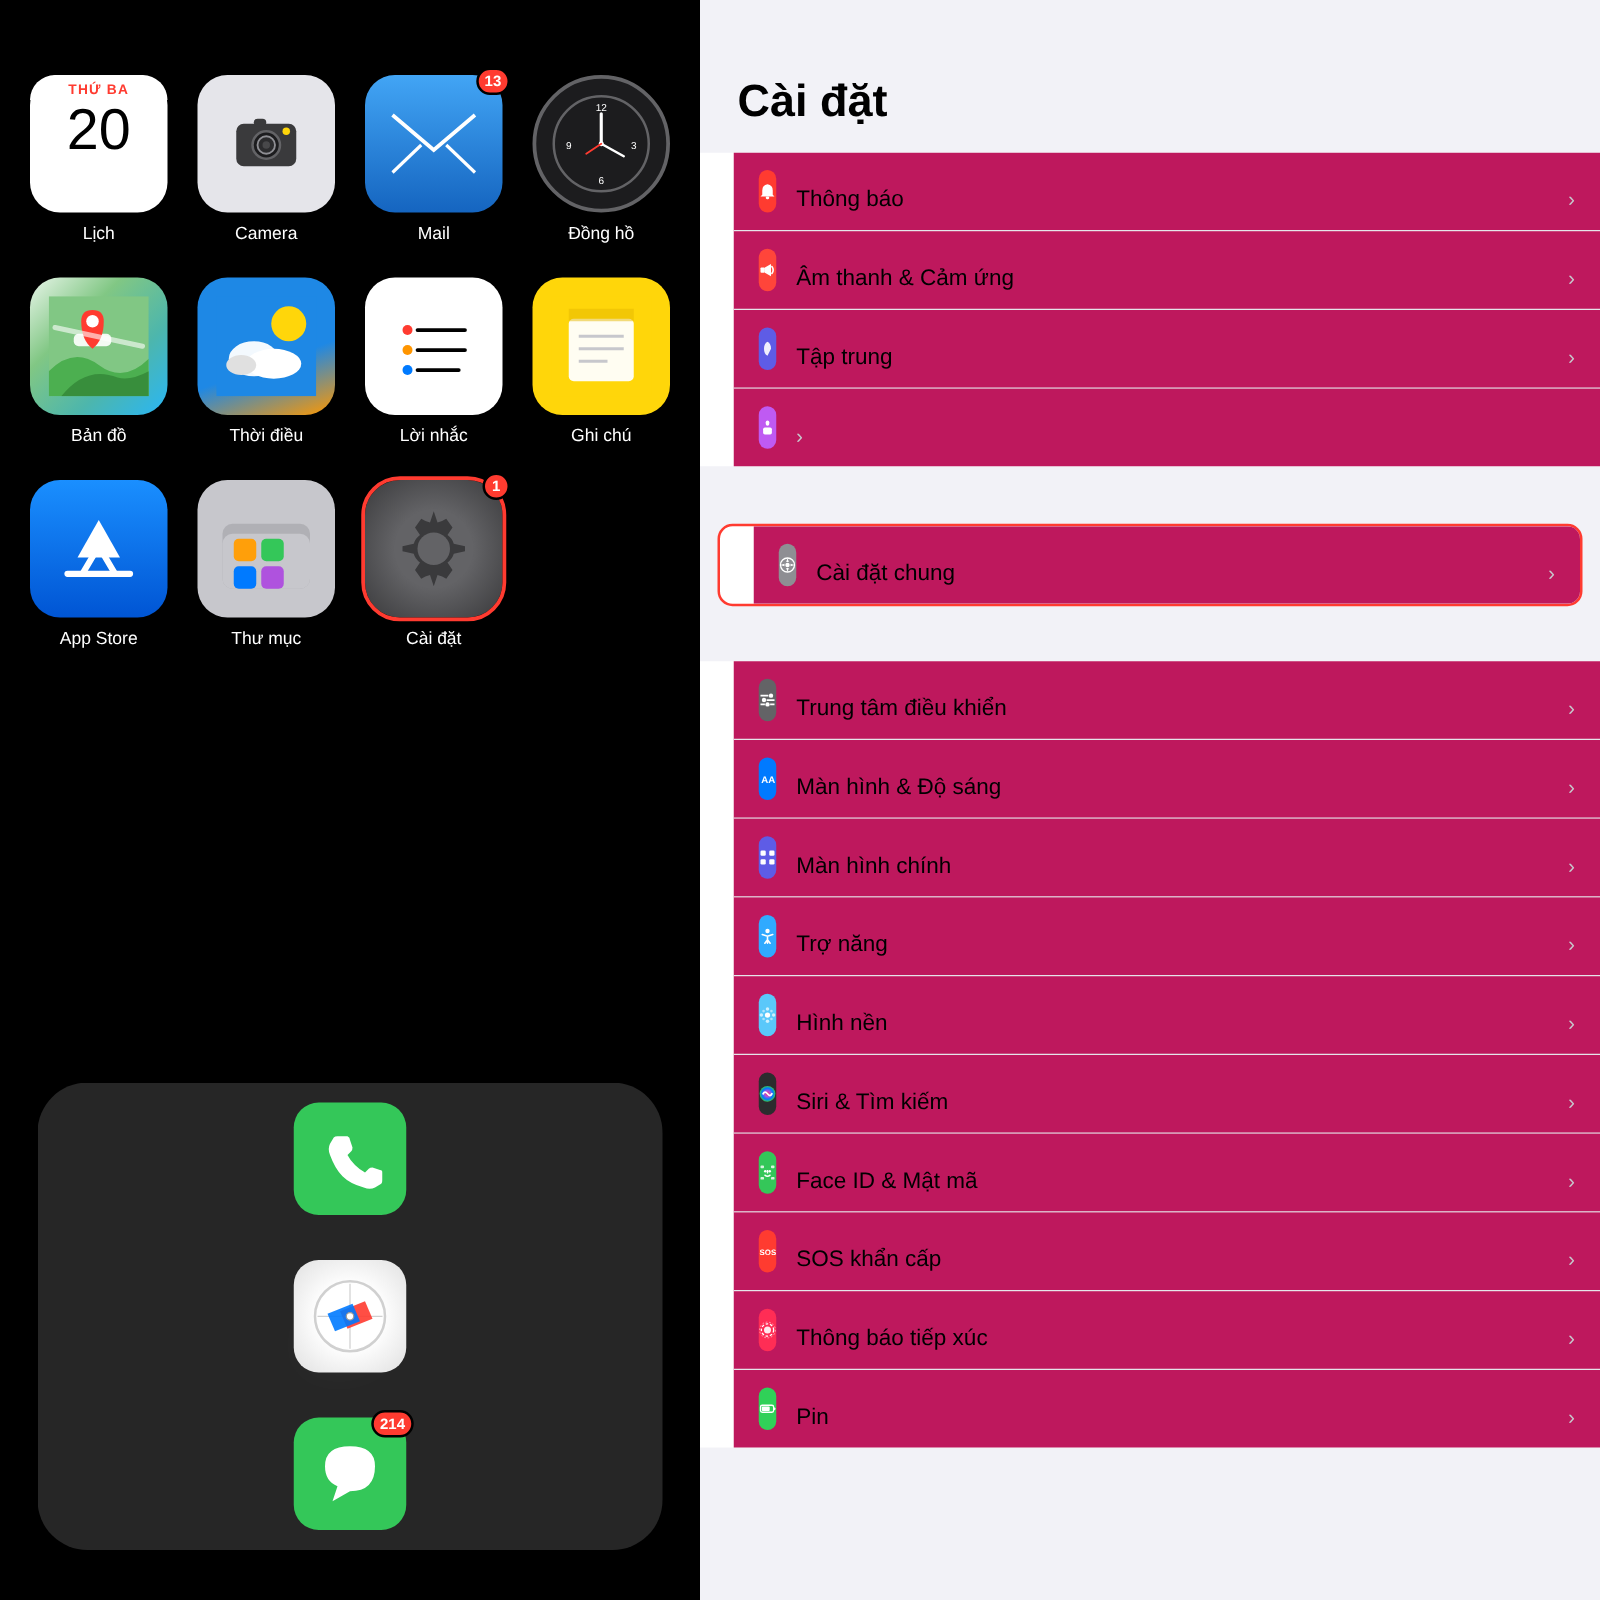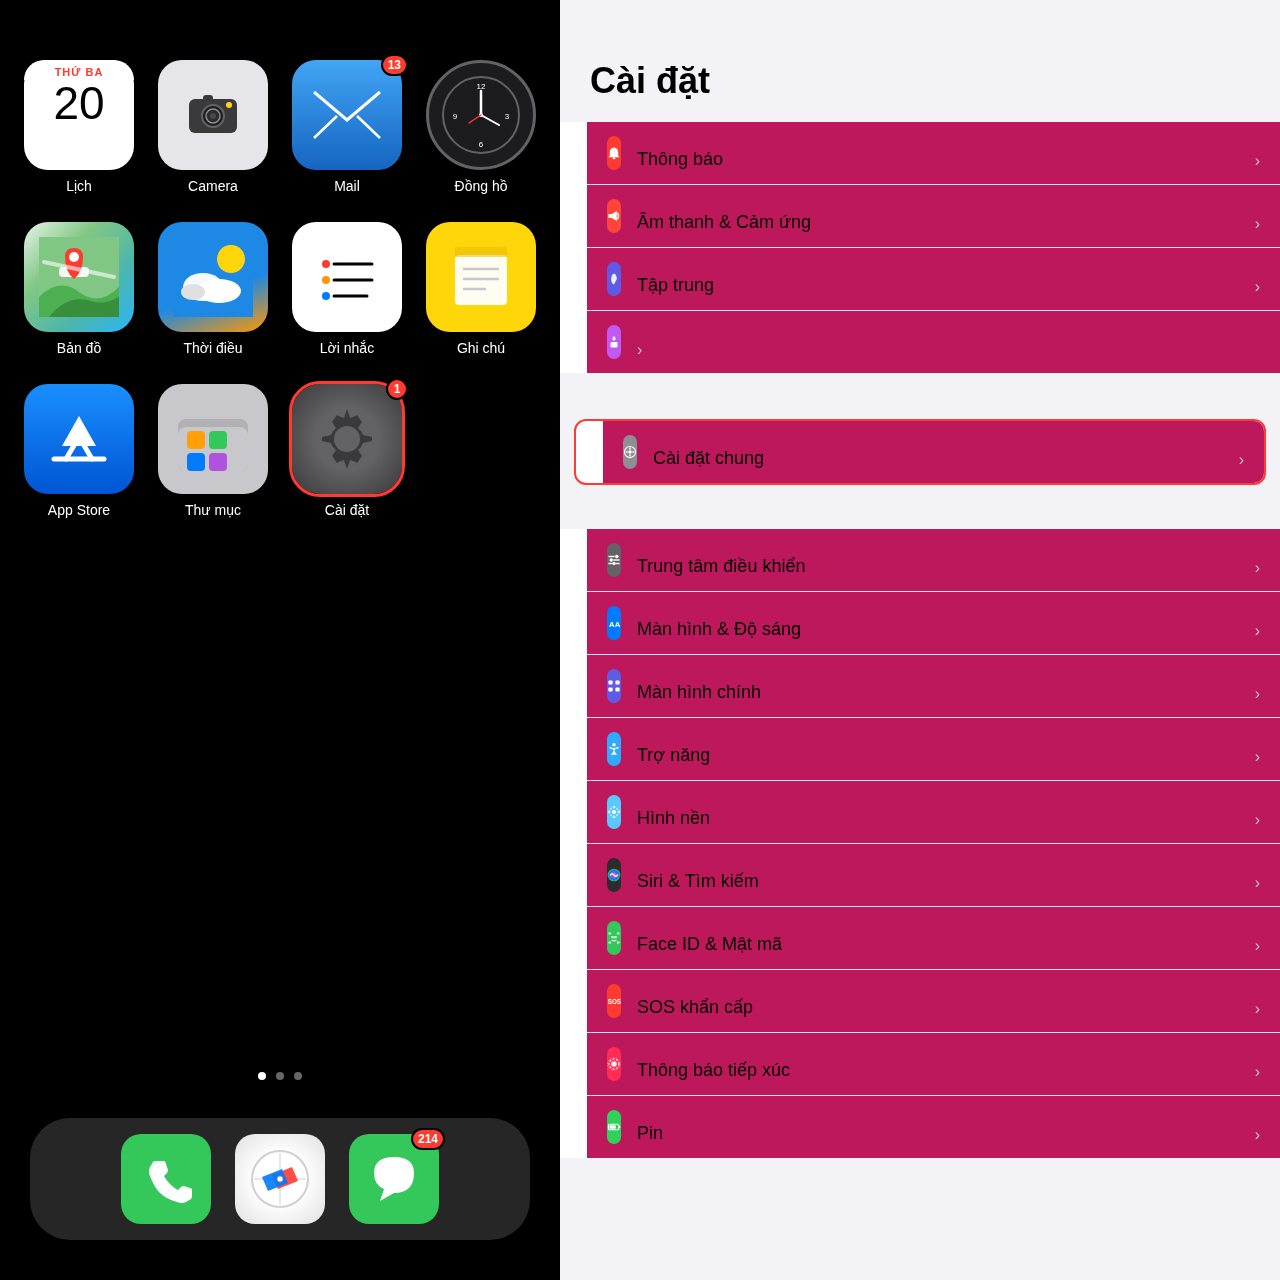--- a/index.html
+++ b/index.html
@@ -186,23 +186,24 @@
     
     .dock {
       position: absolute;
       bottom: 40px;
       width: 500px;
       background: rgba(255,255,255,0.15);
       backdrop-filter: blur(20px);
       border-radius: 40px;
       display: flex;
       align-items: center;
-      justify-content: center;
+      justify-content: flex-start;
       padding: 16px 30px;
-      gap: 24px;
+      gap: 36px;
+      flex-direction: column;
     }
 
     .dock-icon {
       width: 90px;
       height: 90px;
       border-radius: 20px;
       display: flex;
       align-items: center;
       justify-content: center;
       position: relative;

